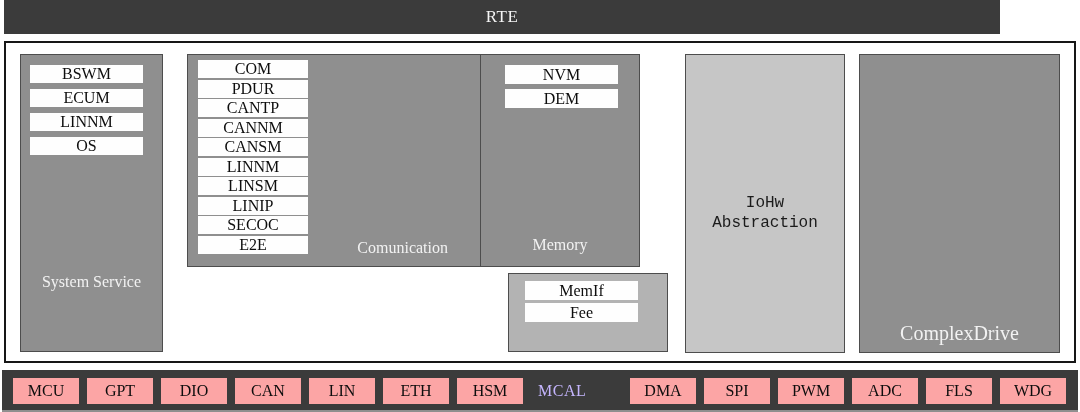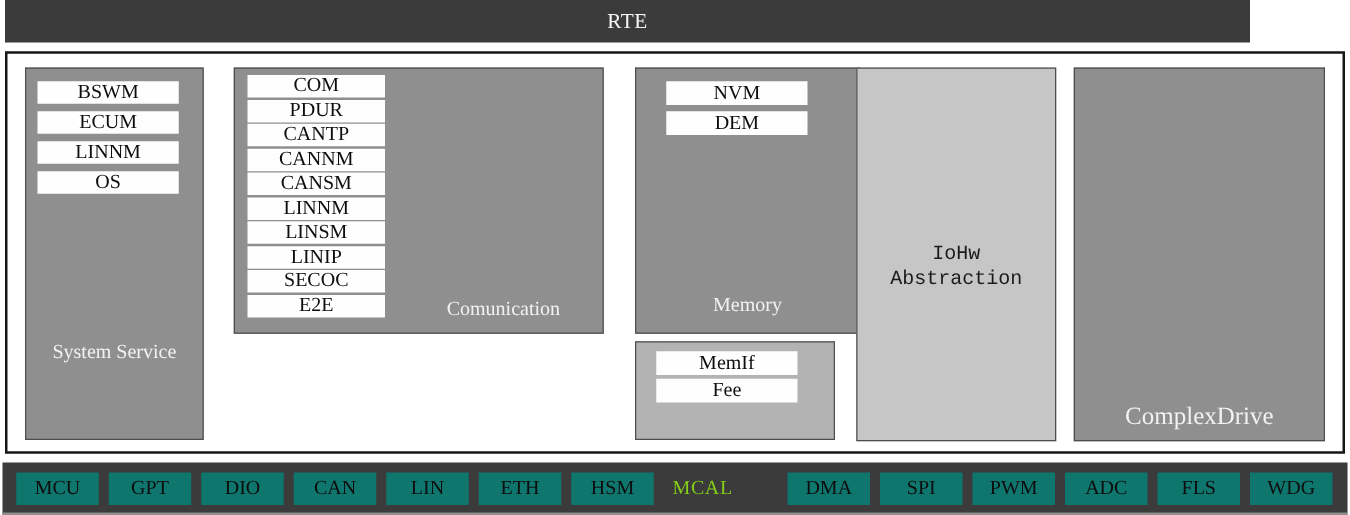--- a/index.html
+++ b/index.html
@@ -24,21 +24,21 @@
   }
 
   .block { position:absolute; border:1px solid #4d4d4d;padding-left:12px; }
   .g-med   { background:#8f8f8f; }
   .g-light { background:#b3b3b3; }
   .g-pale  { background:#c6c6c6;font-family:Liberation Mono, monospace; }
 
   .blk-system-service { left:20px;  top:54px;  width:143px; height:298px; }
   .blk-comm           { left:187px; top:54px;  width:296px; height:213px; }
   .blk-comm-if        { left:187px; top:273px; width:296px; height:79px;  }
-  .blk-memory         { left:508px; top:54px;  width:180px; height:213px; }
+  .blk-memory         { left:480px; top:54px;  width:160px; height:213px; }
   .blk-memory-if      { left:508px; top:273px; width:160px; height:79px;  }
   .blk-iohw           { left:685px; top:54px;  width:160px; height:299px; }
   .blk-complex        { left:859px; top:54px;  width:201px; height:299px; }
 
   .stack { position:absolute; display:flex; flex-direction:column; }
   .module {
     background:#fefefe; color:#0d0d0d;
     display:flex; align-items:center; justify-content:center;
     font-size:16px; line-height:1;
   }
@@ -57,27 +57,27 @@
 
   
   .mcal-bar {
     position:absolute; left:2px; top:370px; width:1076px; height:42px;
     background:#3b3b3b; border-bottom:2px solid #8f8f8f;
   }
   .mcal-group { position:absolute; top:8px; display:flex; gap:8px; }
   .mcal-group-left  { left:11px; }
   .mcal-group-right { left:628px; }
   .mcal-box {
-    width:66px; height:26px; background:#0f766e; color:#0d0d0d;
+    width:66px; height:26px; background:#fca5a5; color:#0d0d0d;
     display:flex; align-items:center; justify-content:center;
     font-size:16px; line-height:1;
   }
   .mcal-label {
     position:absolute; left:536px; top:8px; height:26px; line-height:26px;
-    color:#84cc16; font-size:16px; letter-spacing:0.5px;
+    color:#c4b5fd; font-size:16px; letter-spacing:0.5px;
   }
 </style>
 </head>
 <body>
 
 <div class="canvas">
 
   <div class="rte-bar">
     <span>RTE</span>
   </div>

